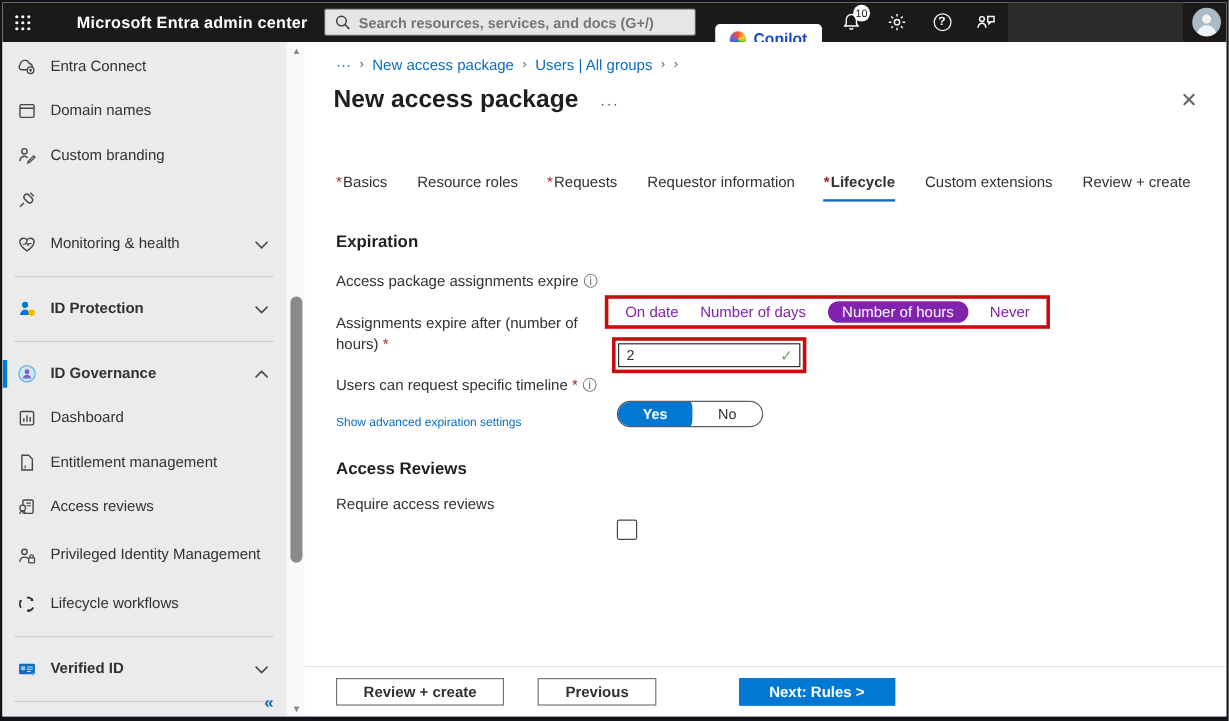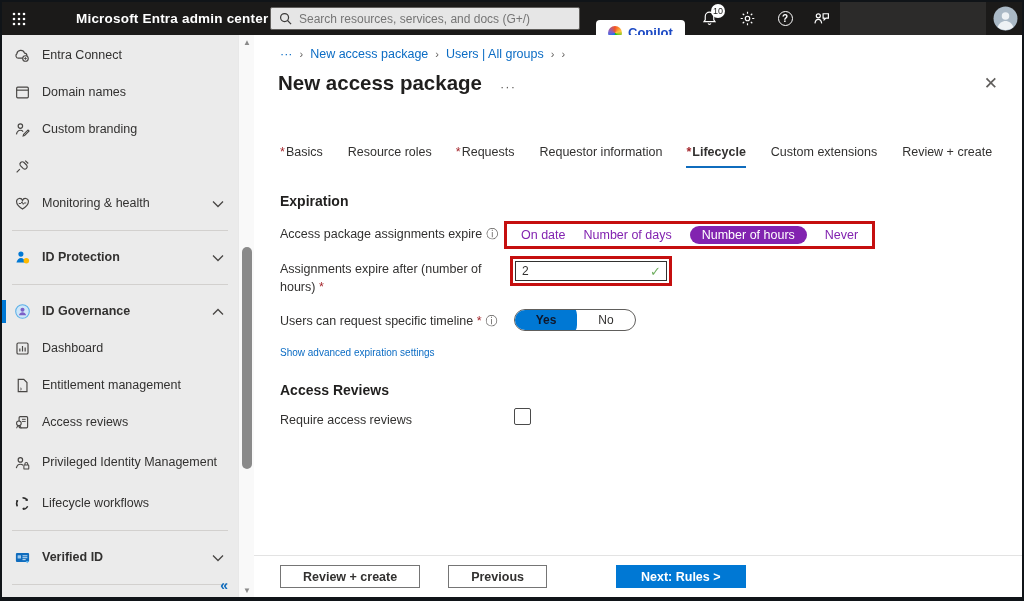--- a/index.html
+++ b/index.html
@@ -2,23 +2,23 @@
 <html><head>
 <meta charset="utf-8">
 <style>
   * { margin:0; padding:0; box-sizing:border-box; }
   html,body { width:1024px; height:601px; font-family:"Liberation Sans","DejaVu Sans",sans-serif; }
   .frame { position:relative; width:1024px; height:601px; border:2px solid #101418; border-bottom-width:4px; background:#fff; overflow:hidden; }
 
   
   .topbar { position:absolute; top:0; left:0; right:0; height:33px; background:#1b1a19; display:flex; align-items:center; color:#fff; }
   .waffle { width:34px; height:33px; display:flex; align-items:center; justify-content:center; cursor:pointer; }
-  .app-title { font-size:13.5px; font-weight:bold; margin-left:28px; letter-spacing:.2px; white-space:nowrap;padding-left:12px; }
+  .app-title { font-size:13.5px; font-weight:bold; margin-left:16px; letter-spacing:.2px; white-space:nowrap;padding-left:12px; }
   .searchbox { position:absolute; left:268px; top:5px; width:310px; height:23px; background:#e6e6e6; border:1px solid #605e5c; border-radius:2px; display:flex; align-items:center; padding:0 8px; gap:7px; color:#3b3a39; }
-  .searchbox input { border:none; outline:none; background:transparent; font-size:12px; color:#3b3a39; width:100%; font-family:inherit; }
+  .searchbox input { border:none; outline:none; background:transparent; font-size:12px; color:#3b3a39; width:100%; font-family:inherit;font-weight:bold; }
   .copilot-btn { position:absolute; left:594px; top:18px; height:25px; background:#fff; border-radius:4px; display:flex; align-items:center; gap:6px; padding:0 12px; cursor:pointer; }
   .copilot-icon { width:14px; height:14px; border-radius:50%; background:conic-gradient(#f35325,#ffc83d,#16c60c,#0d6efd,#8661c5,#f35325); }
   .copilot-btn span { color:#1b49c4; font-weight:bold; font-size:13px; }
   .tb-icon { position:absolute; top:0; height:33px; width:34px; display:flex; align-items:center; justify-content:center; cursor:pointer; color:#fff; font-size:15px; }
   .bell-wrap { left:690px; }
   .badge { position:absolute; top:2px; right:1px; min-width:14px; height:14px; border-radius:7px; background:#fff; color:#1b1a19; font-size:9px; font-weight:normal; display:flex; align-items:center; justify-content:center; padding:0 2px; }
   .gear-wrap { left:728px; }
   .help-wrap { left:766px; }
   .help-circle { width:15px; height:15px; border:1.2px solid #fff; border-radius:50%; font-size:10px; display:flex; align-items:center; justify-content:center; font-weight:bold; }
   .fb-wrap { left:802px; }
@@ -54,33 +54,33 @@
   .tabs { position:absolute; top:110px; left:26px; display:flex; gap:24px; font-size:12.5px; color:#323130; }
   .tab { padding-bottom:7px; cursor:pointer; white-space:nowrap; }
   .tab .mark { color:#a4262c; margin-right:1px; }
   .tab.active { font-weight:bold; border-bottom:2.5px solid #0f6cbd; }
 
   .sec-head { position:absolute; left:26px; font-size:14px; font-weight:bold; color:#201f1e; }
   .frow { position:absolute; left:0; right:0; }
   .flabel { position:absolute; left:26px; width:232px; font-size:12.5px; color:#323130; line-height:1.45; }
   .req { color:#a4262c; }
   .info-i { color:#605e5c; font-size:12px; margin-left:4px; cursor:pointer; }
-  .fctrl { position:absolute; left:252px; }
+  .fctrl { position:absolute; left:252px;margin-top:25px; }
 
   .red-annot { border:3px solid #c50f0f; background:#fff; }
   .pill-box { display:flex; align-items:center; gap:18px; padding:2px 14px; font-size:12.5px; }
   .pill-opt { color:#8223b0; cursor:pointer; white-space:nowrap; padding:2px 0; }
   .pill-opt.selected { background:#8223b0; color:#fff; border-radius:11px; padding:2px 12px; }
 
   .hours-input-wrap { position:relative; padding:2px; }
   .hours-input { width:152px; height:20px; border:1px solid #323130; font-size:12px; padding:0 18px 0 6px; color:#323130; font-family:inherit; outline:none; }
   .valid-check { position:absolute; right:8px; top:5px; color:#6fae5f; font-size:13px; font-weight:bold; pointer-events:none; }
 
   .toggle { display:flex; align-items:center; width:122px; height:22px; border:1px solid #605e5c; border-radius:11px; overflow:hidden; cursor:pointer; background:#fff; }
-  .toggle .yes { width:62px; height:32px; background:#0078d4; border-radius:11px; color:#0f172a; font-size:12px; font-weight:bold; display:flex; align-items:center; justify-content:center; }
+  .toggle .yes { width:62px; height:32px; background:#0078d4; border-radius:11px; color:#ffffff; font-size:12px; font-weight:bold; display:flex; align-items:center; justify-content:center; }
   .toggle .no { flex:1; text-align:center; font-size:12px; color:#323130; }
 
   .adv-link { position:absolute; left:26px; color:#0b6cc4; font-size:10px; cursor:pointer; }
   .checkbox { width:17px; height:17px; border:1.5px solid #4a4a4a; border-radius:2px; background:#fff; cursor:pointer; }
 
   .footer { position:absolute; left:0; right:0; bottom:0; height:42px; border-top:1px solid #e3e3e3; display:flex; align-items:center; gap:28px; padding-left:26px; }
   .btn { height:23px; display:flex; align-items:center; justify-content:center; font-size:12.5px; cursor:pointer; font-family:inherit; }
   .btn.secondary { background:#fff; border:1.5px solid #757575; color:#323130; font-weight:bold; padding:0 22px; }
   .btn.primary { background:#0078d4; border:1px solid #0078d4; color:#fff; font-weight:bold; padding:0 24px;margin-left:41px; }
 

